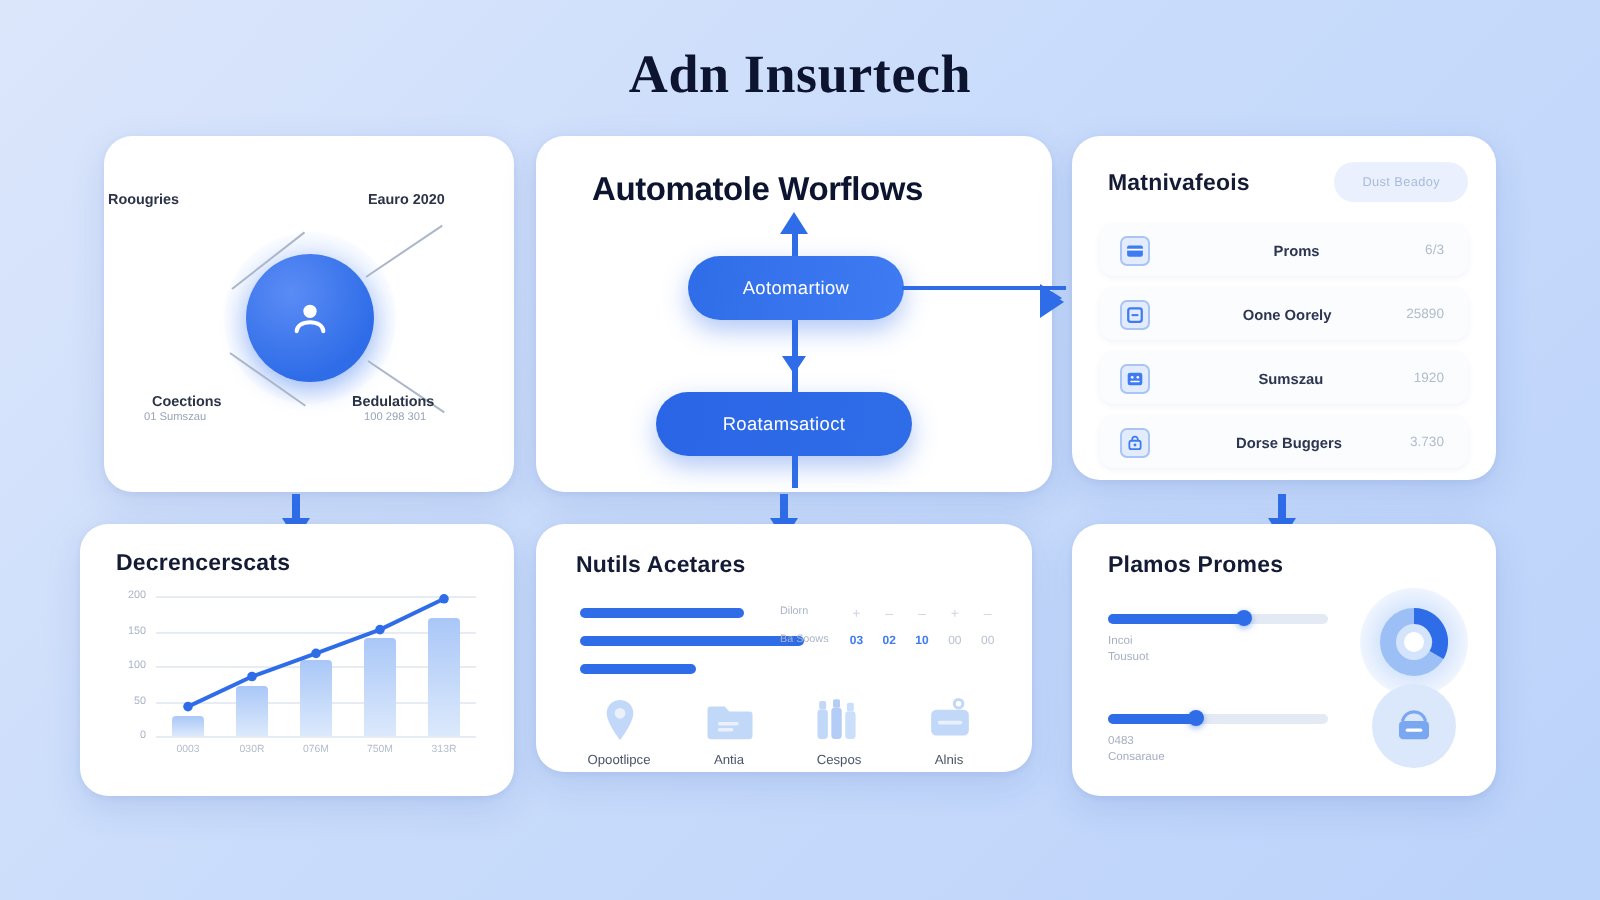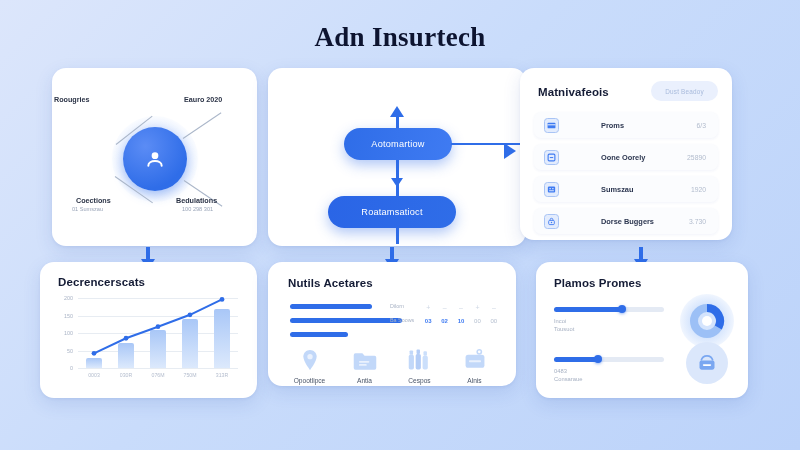--- a/index.html
+++ b/index.html
@@ -123,21 +123,21 @@
   }
   .flow-connector-head {
     position: absolute; left: 262px; top: 69px;
     width: 0; height: 0;
     border-top: 7px solid transparent;
     border-bottom: 7px solid transparent;
     border-left: 11px solid #2f6de8;
   }
 
   
-  #card-list { left: 520px; top: 68px; width: 212px; height: 172px; }
+  #card-list { left: 536px; top: 68px; width: 212px; height: 172px; text-align: center; }
   .list-head {
     position: absolute; left: 18px; top: 18px;
   }
   .list-badge {
     position: absolute; right: 14px; top: 13px;
     height: 20px; padding: 0 14px;
     border-radius: 11px;
     background: #eaf0fd;
     color: #a9bbdc;
     font-size: 6.4px;
@@ -309,20 +309,21 @@
   <div class="hub-label" style="left:124px; top:128px;">Bedulations</div>
   <div class="hub-sub" style="left:130px; top:138px;">100 298 301</div>
 </div>
 
 <div class="down-arrow" style="left:141px; top:247px; width:14px; height:24px;">
   <div class="stem"></div>
     <div class="head"></div>
 </div>
 
 <div class="card" id="card-flow">
+  <div class="flow-title">Automatole Worflows</div>
   <div class="flow-arrow-up"></div>
   <div class="flow-axis"></div>
   <div class="flow-arrow-mid"></div>
 
   <div class="flow-pill" id="flow-pill-2">Roatamsatioct</div>
   <div class="flow-pill" id="flow-pill-1">Aotomartiow</div>
 
   <div class="flow-connector"></div>
 </div>
 <div class="flow-connector-head" style="left:520px; top:142px;"></div>

